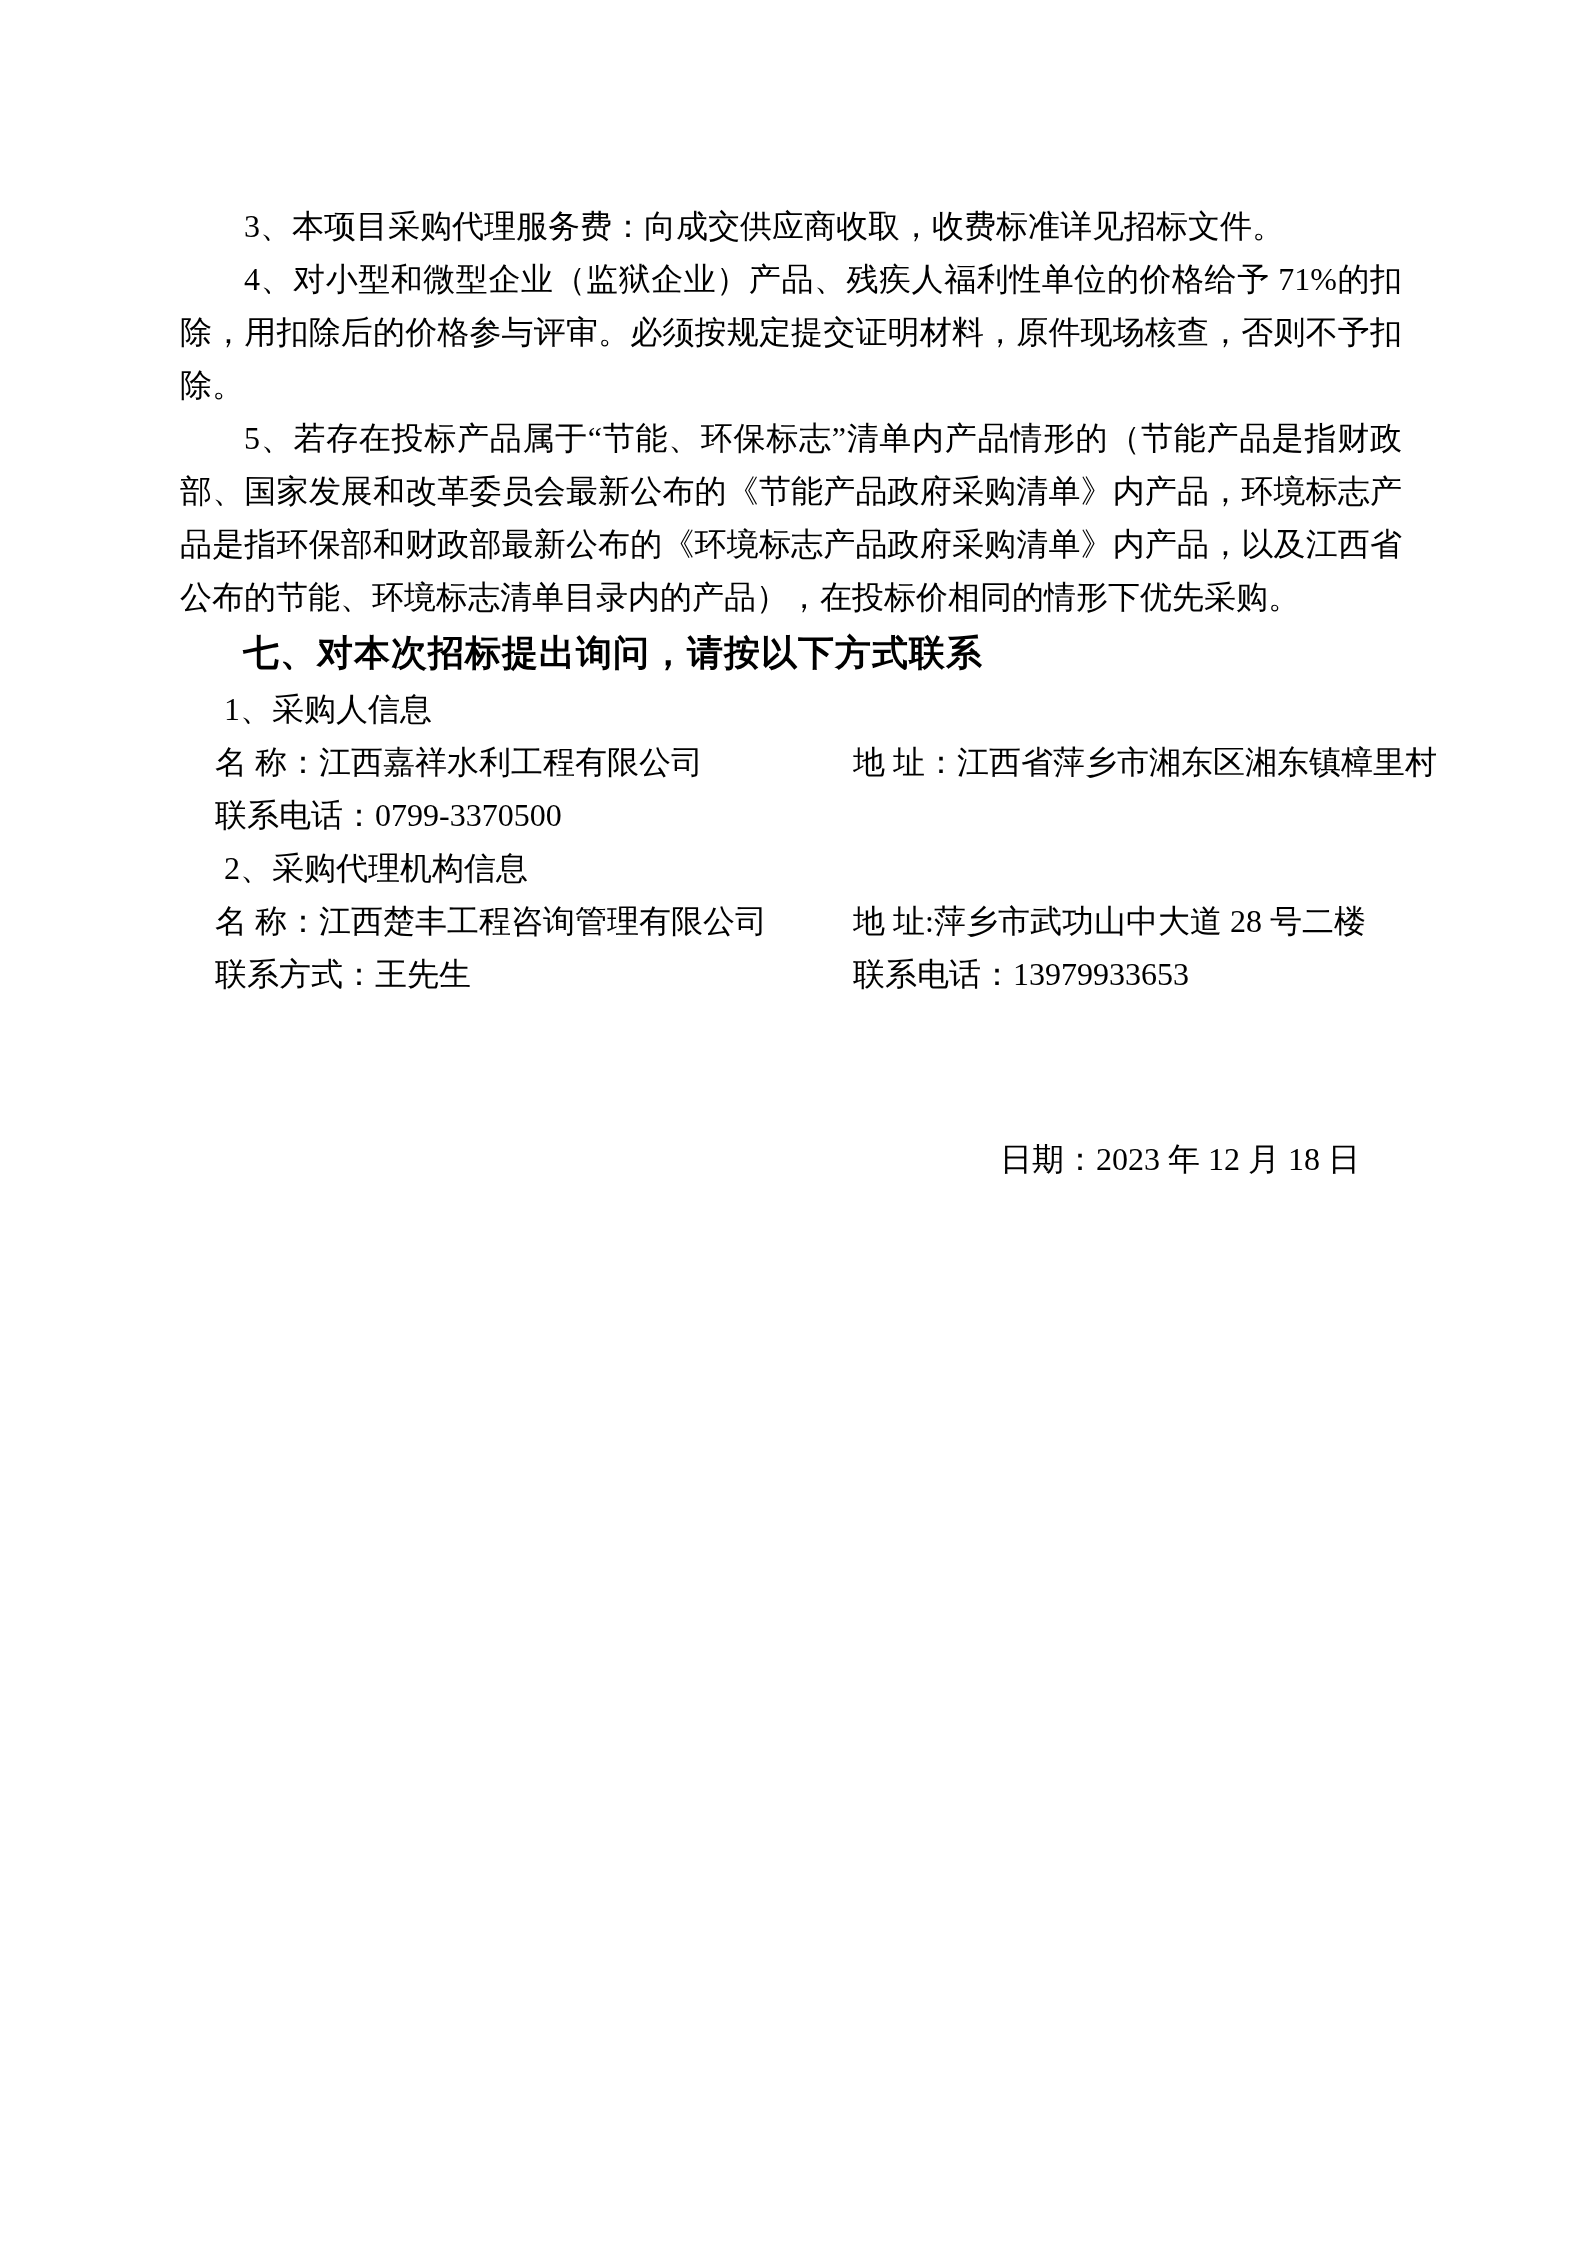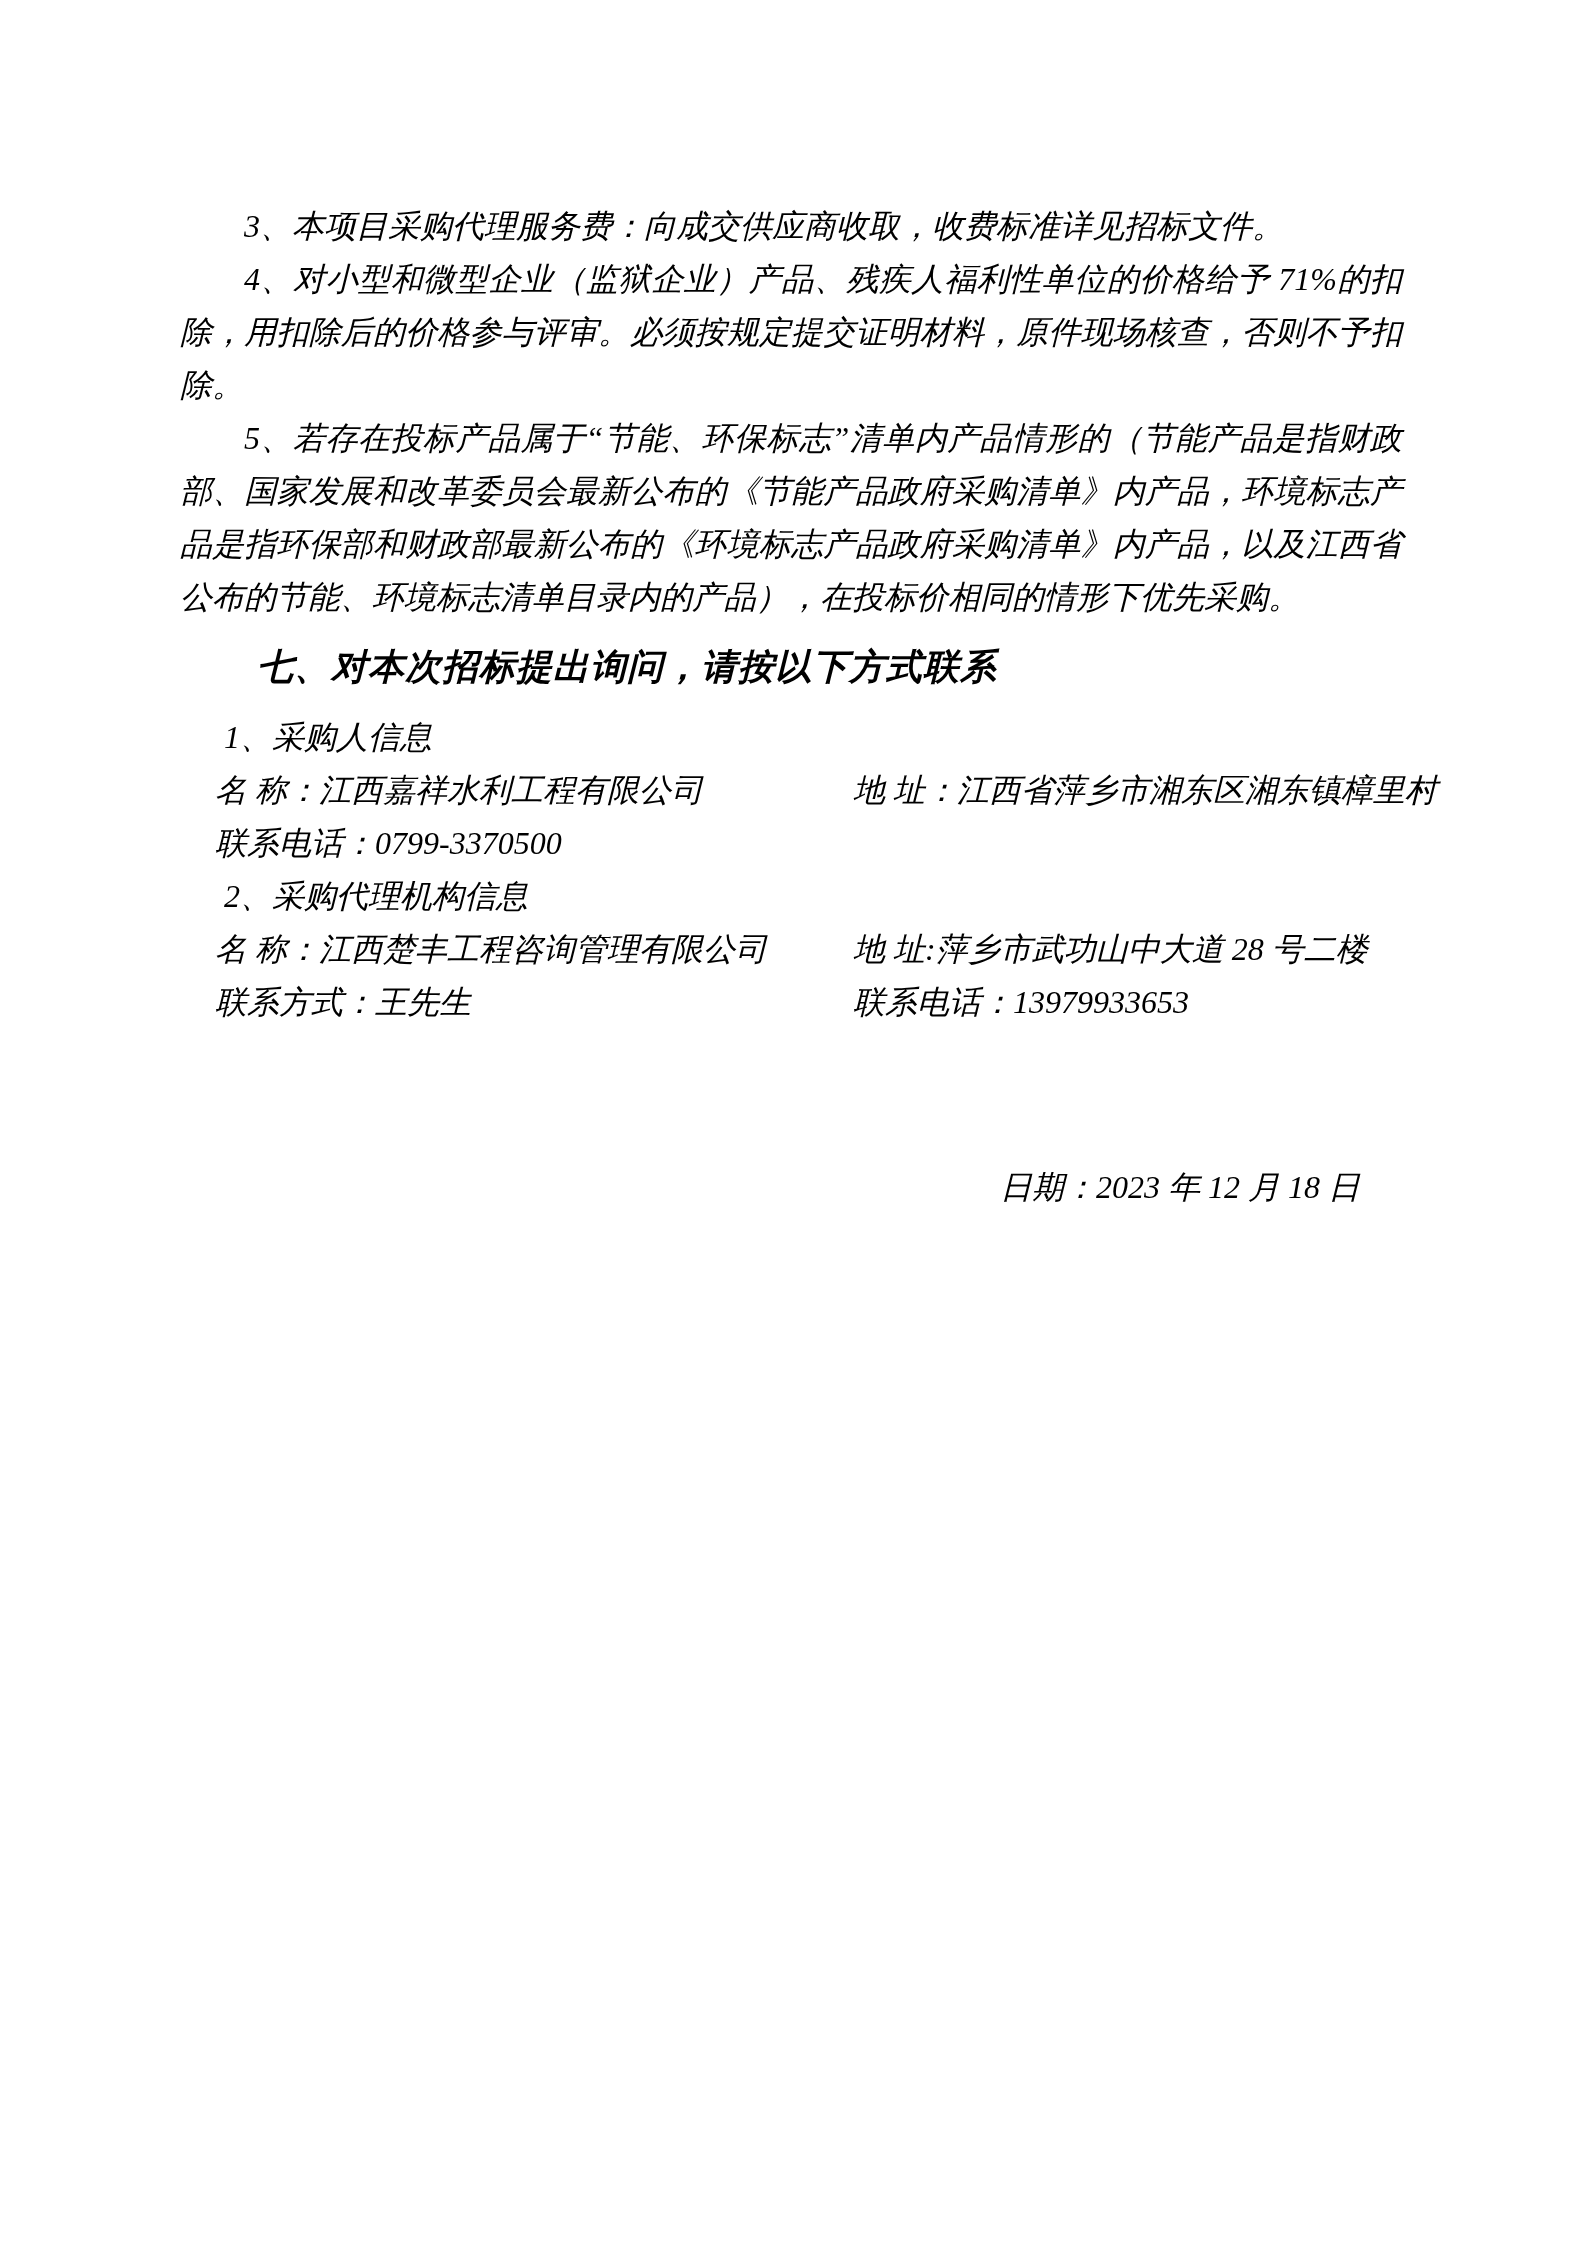--- a/index.html
+++ b/index.html
@@ -8,38 +8,37 @@
     background: #ffffff;
   }
   .page {
     position: relative;
     width: 1587px;
     height: 2245px;
     background: #ffffff;
     font-family: "Liberation Serif", "DejaVu Serif", serif;
     color: #000000;
     overflow: hidden;
-    font-style: italic;
   }
   .content {
     position: absolute;
     left: 180px;
     top: 200px;
     width: 1222px;
     font-size: 32px;
     line-height: 53px;
   }
   .para {
     margin: 0;
     text-indent: 64px;
     text-align: justify;
     text-justify: inter-ideograph;
   }
   .heading {
-    margin: 17px;
+    margin: 3px;
     font-size: 36px;
     font-weight: bold;
     line-height: 53px;
     text-indent: 60px;
     letter-spacing: 1px;
   }
   .group-label {
     margin-left: 44px;
     white-space: nowrap;
   }

